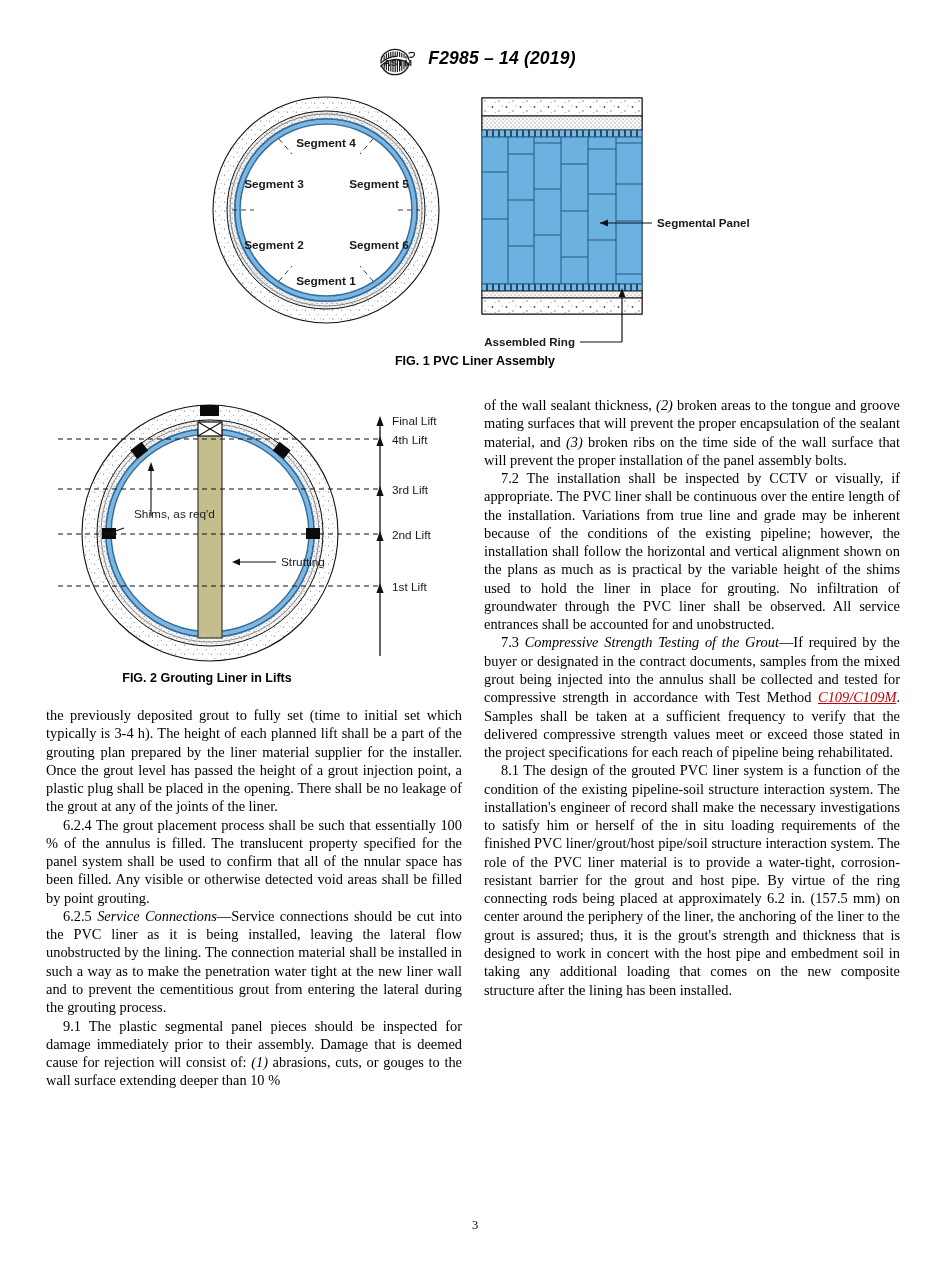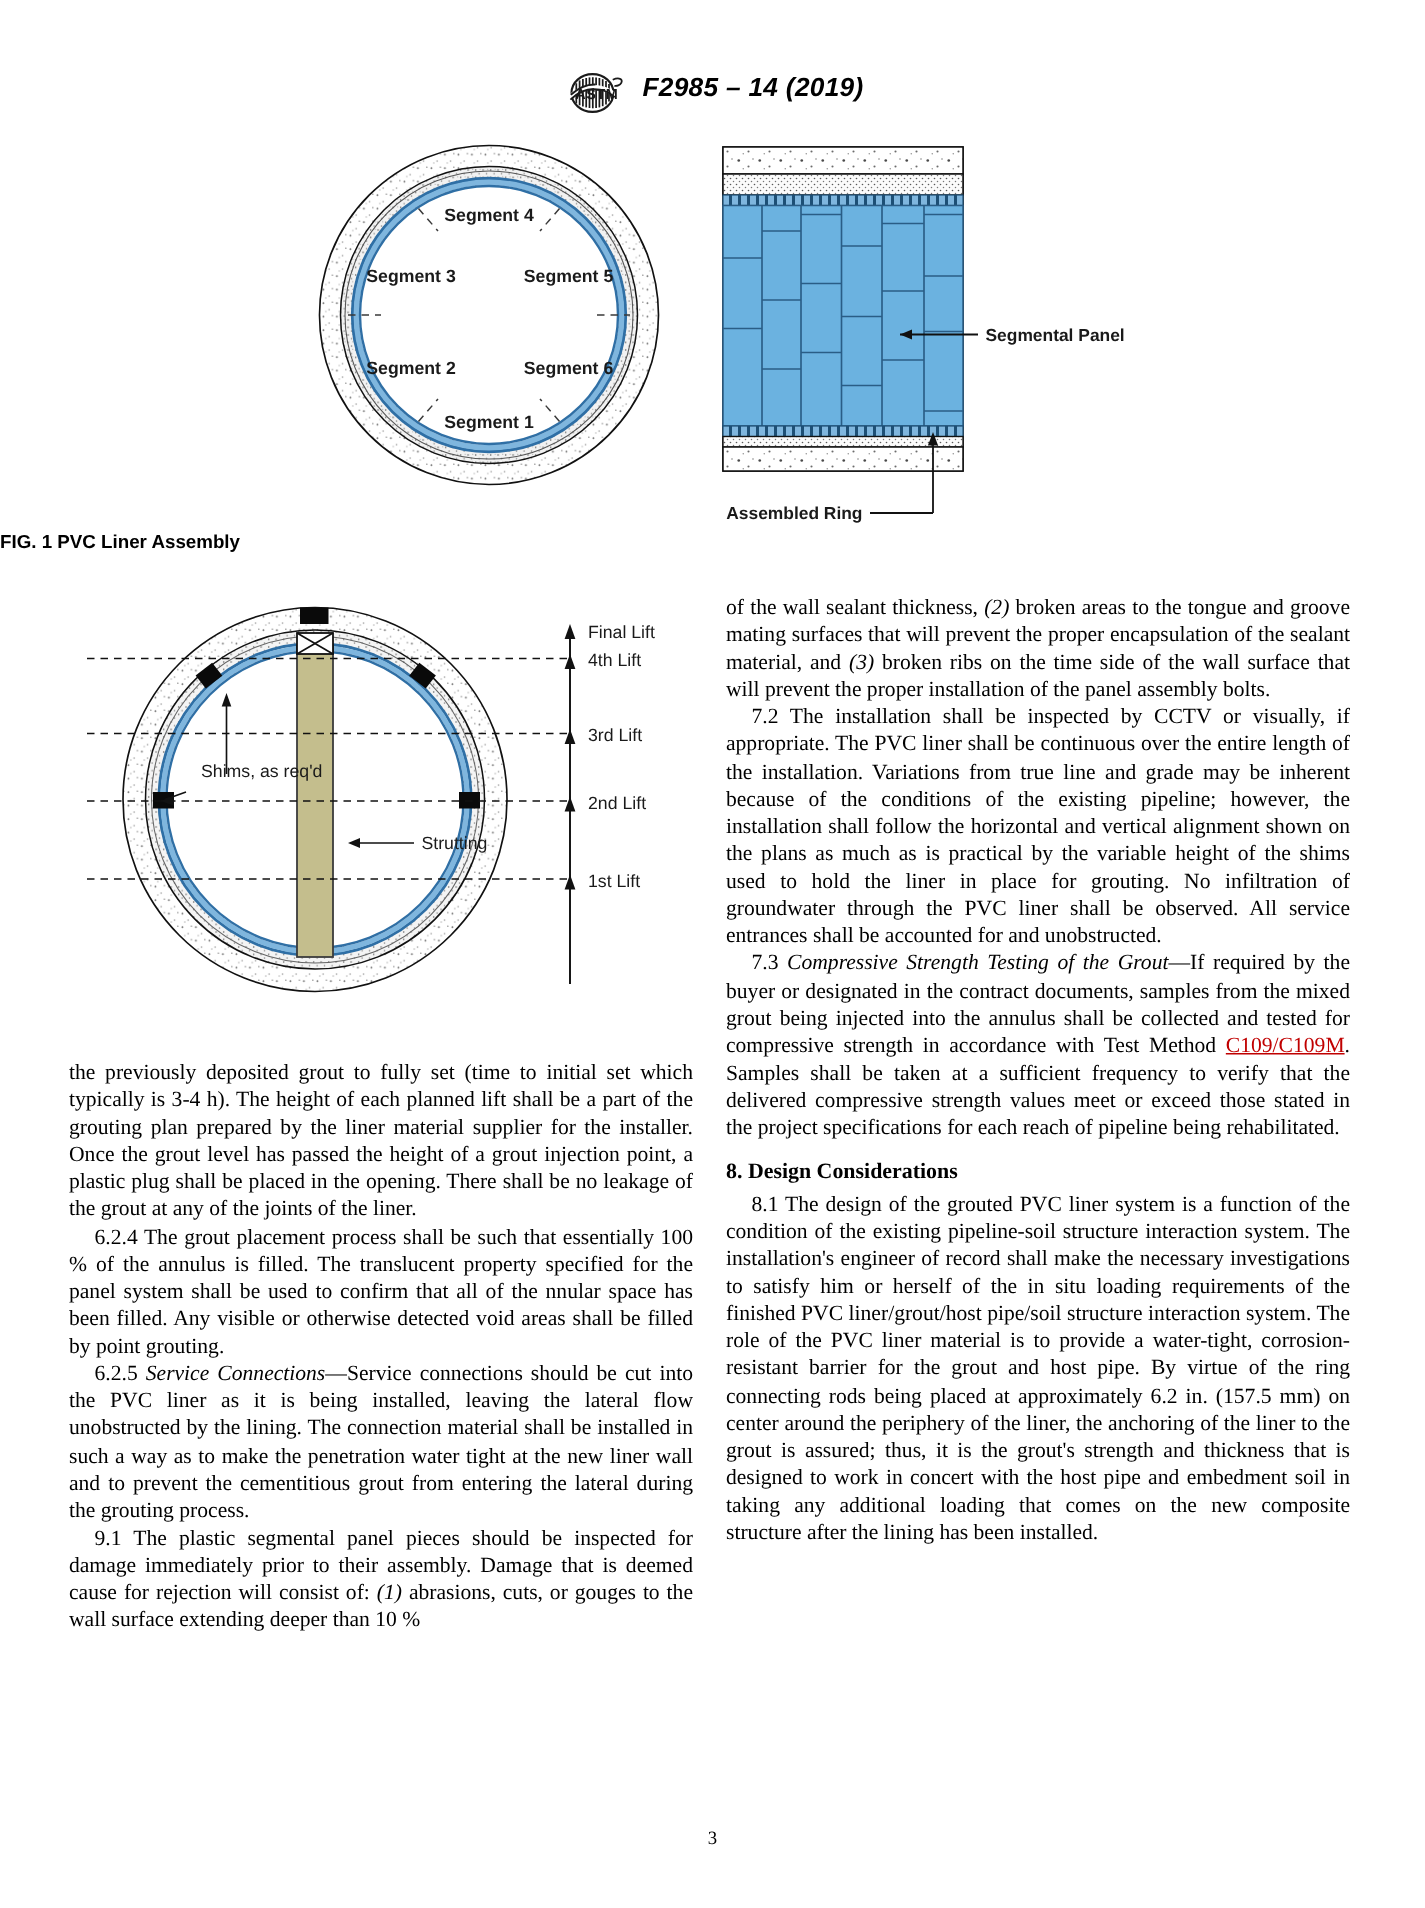--- a/index.html
+++ b/index.html
@@ -60,20 +60,21 @@
   .fig1-right {
     position: absolute;
     left: 462px;
     top: 2px;
     width: 300px;
     height: 262px;
   }
   .fig-caption {
     position: absolute;
     width: 950px;
+    text-align: center;
     font-family: "Liberation Sans", sans-serif;
     font-weight: bold;
     font-size: 12.5px;
   }
   #fig1-caption { top: 354px; left: 0; }
 
   
   .fig2-wrap {
     position: absolute;
     top: 400px;
@@ -106,21 +107,21 @@
     font-family: "Liberation Serif", serif;
     font-weight: bold;
     font-size: 14.6px;
     margin-top: 11px !important;
     margin-bottom: 3px !important;
     text-align: left;
     text-indent: 0;
   }
   .para-gap { margin-top: 0px !important; }
   em.it { font-style: italic; }
-  .lnk { color: #C00000; }
+  .lnk { color: #C00000; font-style: italic; }
 
   
   .page-no {
     position: absolute;
     top: 1218px;
     left: 0;
     width: 950px;
     text-align: center;
     font-size: 12.5px;
     font-family: "Liberation Serif", serif;
@@ -376,17 +377,16 @@
   <p class="ind"><span>9.1  The plastic segmental panel pieces should be inspected for damage immediately prior to their assembly. Damage that is deemed cause for rejection will consist of: </span><em class="it">(1)</em><span> abrasions, cuts, or gouges to the wall surface extending deeper than 10 %</span></p>
 </div>
 
 <div class="col col-right">
   <p class="noind"><span>of the wall sealant thickness, </span><em class="it">(2)</em><span> broken areas to the tongue and groove mating surfaces that will prevent the proper encapsulation of the sealant material, and </span><em class="it">(3)</em><span> broken ribs on the time side of the wall surface that will prevent the proper installation of the panel assembly bolts.</span></p>
 
   <p class="ind para-gap">7.2  The installation shall be inspected by CCTV or visually, if appropriate. The PVC liner shall be continuous over the entire length of the installation. Variations from true line and grade may be inherent because of the conditions of the existing pipeline; however, the installation shall follow the horizontal and vertical alignment shown on the plans as much as is practical by the variable height of the shims used to hold the liner in place for grouting. No infiltration of groundwater through the PVC liner shall be observed. All service entrances shall be accounted for and unobstructed.</p>
 
   <p class="ind para-gap"><span>7.3  </span><em class="it">Compressive Strength Testing of the Grout</em><span>—If required by the buyer or designated in the contract documents, samples from the mixed grout being injected into the annulus shall be collected and tested for compressive strength in accordance with Test Method </span><a class="lnk" href="#">C109/C109M</a><span>. Samples shall be taken at a sufficient frequency to verify that the delivered compressive strength values meet or exceed those stated in the project specifications for each reach of pipeline being rehabilitated.</span></p>
 
-  <p class="sec-head">8.  Design Considerations</p>
   <p class="ind">8.1  The design of the grouted PVC liner system is a function of the condition of the existing pipeline-soil structure interaction system. The installation's engineer of record shall make the necessary investigations to satisfy him or herself of the in situ loading requirements of the finished PVC liner/grout/host pipe/soil structure interaction system. The role of the PVC liner material is to provide a water-tight, corrosion-resistant barrier for the grout and host pipe. By virtue of the ring connecting rods being placed at approximately 6.2 in. (157.5 mm) on center around the periphery of the liner, the anchoring of the liner to the grout is assured; thus, it is the grout's strength and thickness that is designed to work in concert with the host pipe and embedment soil in taking any additional loading that comes on the new composite structure after the lining has been installed.</p>
 </div>
 
 <div class="page-no">3</div>
 
 </body></html>

